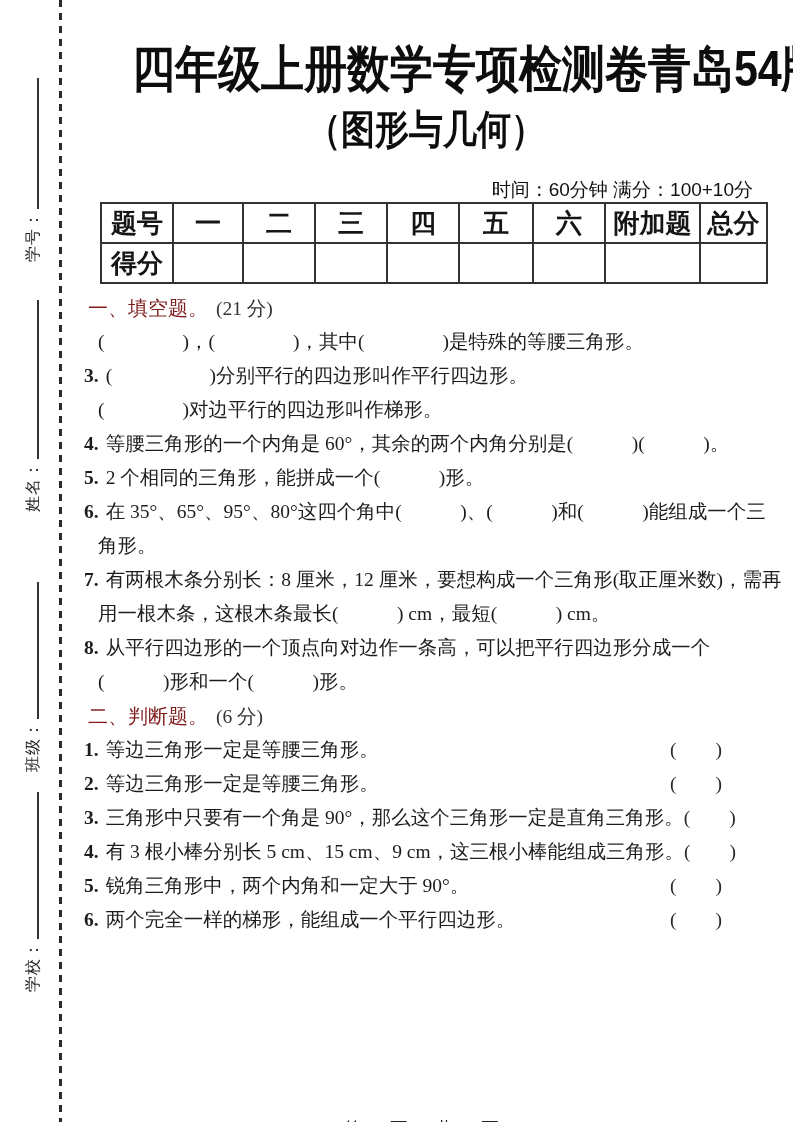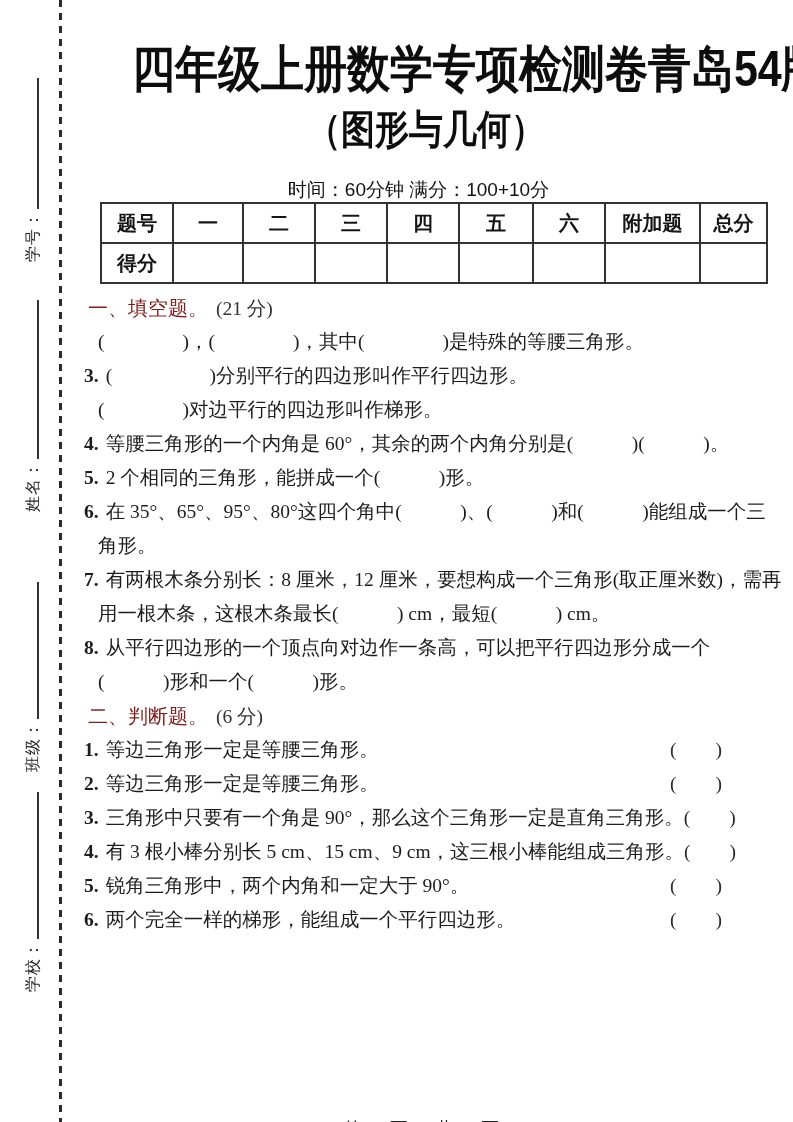--- a/index.html
+++ b/index.html
@@ -45,32 +45,32 @@
   .page-subtitle {
     position:absolute; left:0; top:106px; width:684px;
     font-family:"Liberation Sans", sans-serif;
     font-weight:bold; font-size:40px; line-height:46px;
     text-align:center; white-space:nowrap; color:#0d0d0d;
     transform:scaleX(0.85); transform-origin:center;
   }
   .exam-info {
     position:absolute; left:0; top:177px; width:684px;
     font-family:"Liberation Sans", sans-serif;
-    font-size:19px; text-align:center; padding-right:15px; color:#111;
+    font-size:19px; text-align:right; padding-right:15px; color:#111;
   }
 
   table.score-table {
     position:absolute; left:16px; top:202px;
     border-collapse:collapse; table-layout:fixed;
     font-family:"Liberation Sans", sans-serif;
   }
   table.score-table td {
     border:2px solid #333; height:40px;
     text-align:center; vertical-align:middle;
-    font-weight:bold; font-size:20px; color:#151515;
+    font-weight:bold; font-size:26px; color:#151515;
     padding:0;
   }
 
   .questions {
     position:absolute; left:0; top:291px; width:684px;
     font-size:19.5px; line-height:34px; color:#1c1c1c;
   }
   .qline { white-space:nowrap; height:34px; }
   .qline b { font-weight:bold; margin-right:7px; }
   .qline.cont { padding-left:14px; }

